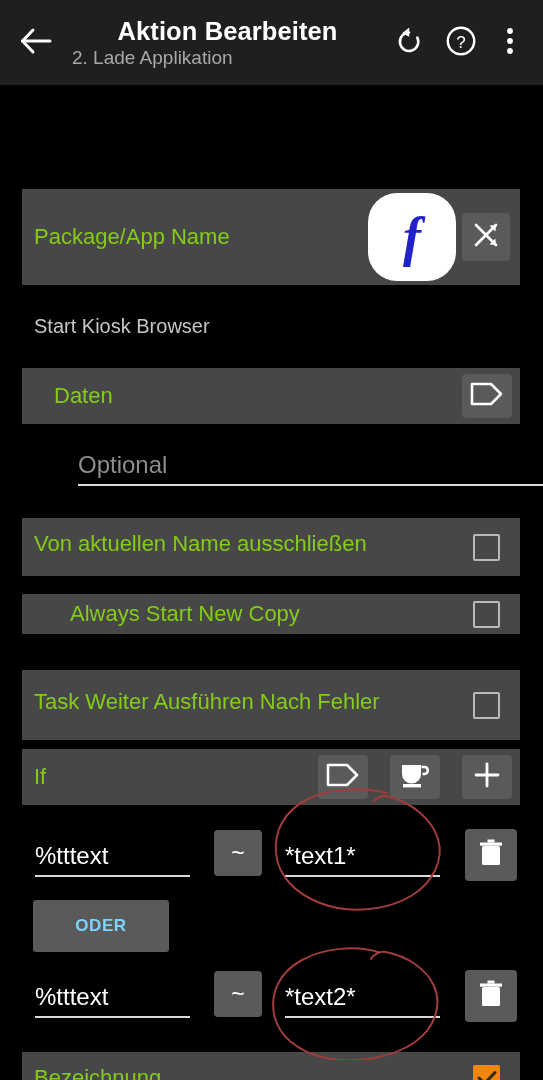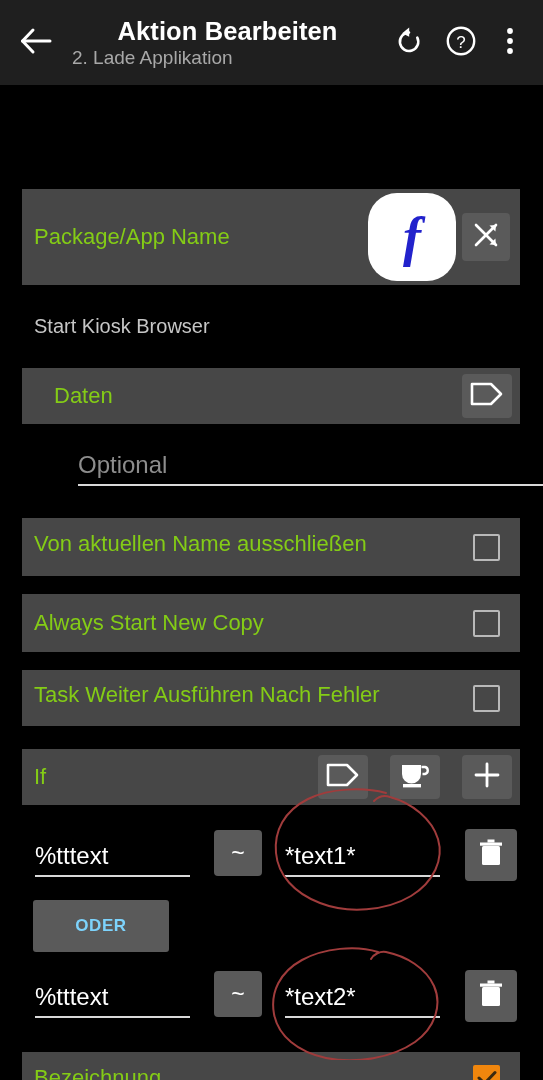--- a/index.html
+++ b/index.html
@@ -272,26 +272,26 @@
     </div>
   </div>
 
   <div class="field placeholder" style="top:366px; left:38px; width:466px;margin-left:40px;" placeholder="Optional">Optional</div>
 
   <div class="row-gray" style="top:433px; height:58px;">
     <div class="row-label wrap" style="margin-top:-6px;">Von aktuellen Name ausschließen</div>
     <div class="checkbox"></div>
   </div>
 
-  <div class="row-gray" style="top:509px; height:58px;">
+  <div class="row-gray" style="top:509px; height:40px;padding-left:36px;">
     <div class="row-label">Always Start New Copy</div>
     <div class="checkbox"></div>
   </div>
 
-  <div class="row-gray" style="top:585px; height:56px;">
+  <div class="row-gray" style="top:585px; height:70px;">
     <div class="row-label wrap" style="margin-top:-6px;">Task Weiter Ausführen Nach Fehler</div>
     <div class="checkbox"></div>
   </div>
 
   <div class="row-gray" style="top:664px; height:56px;gap:17px;">
     <div class="row-label">If</div>
     <div class="icon-btn" style="width:50px;height:44px;margin-right:5px;">
       <span>
         <svg width="36" height="26" viewBox="0 0 36 26">
           <path d="M3 3 L22 3 L32 13 L22 23 L3 23 Z" fill="none" stroke="#ffffff" stroke-width="2.6" stroke-linejoin="round"></path>

